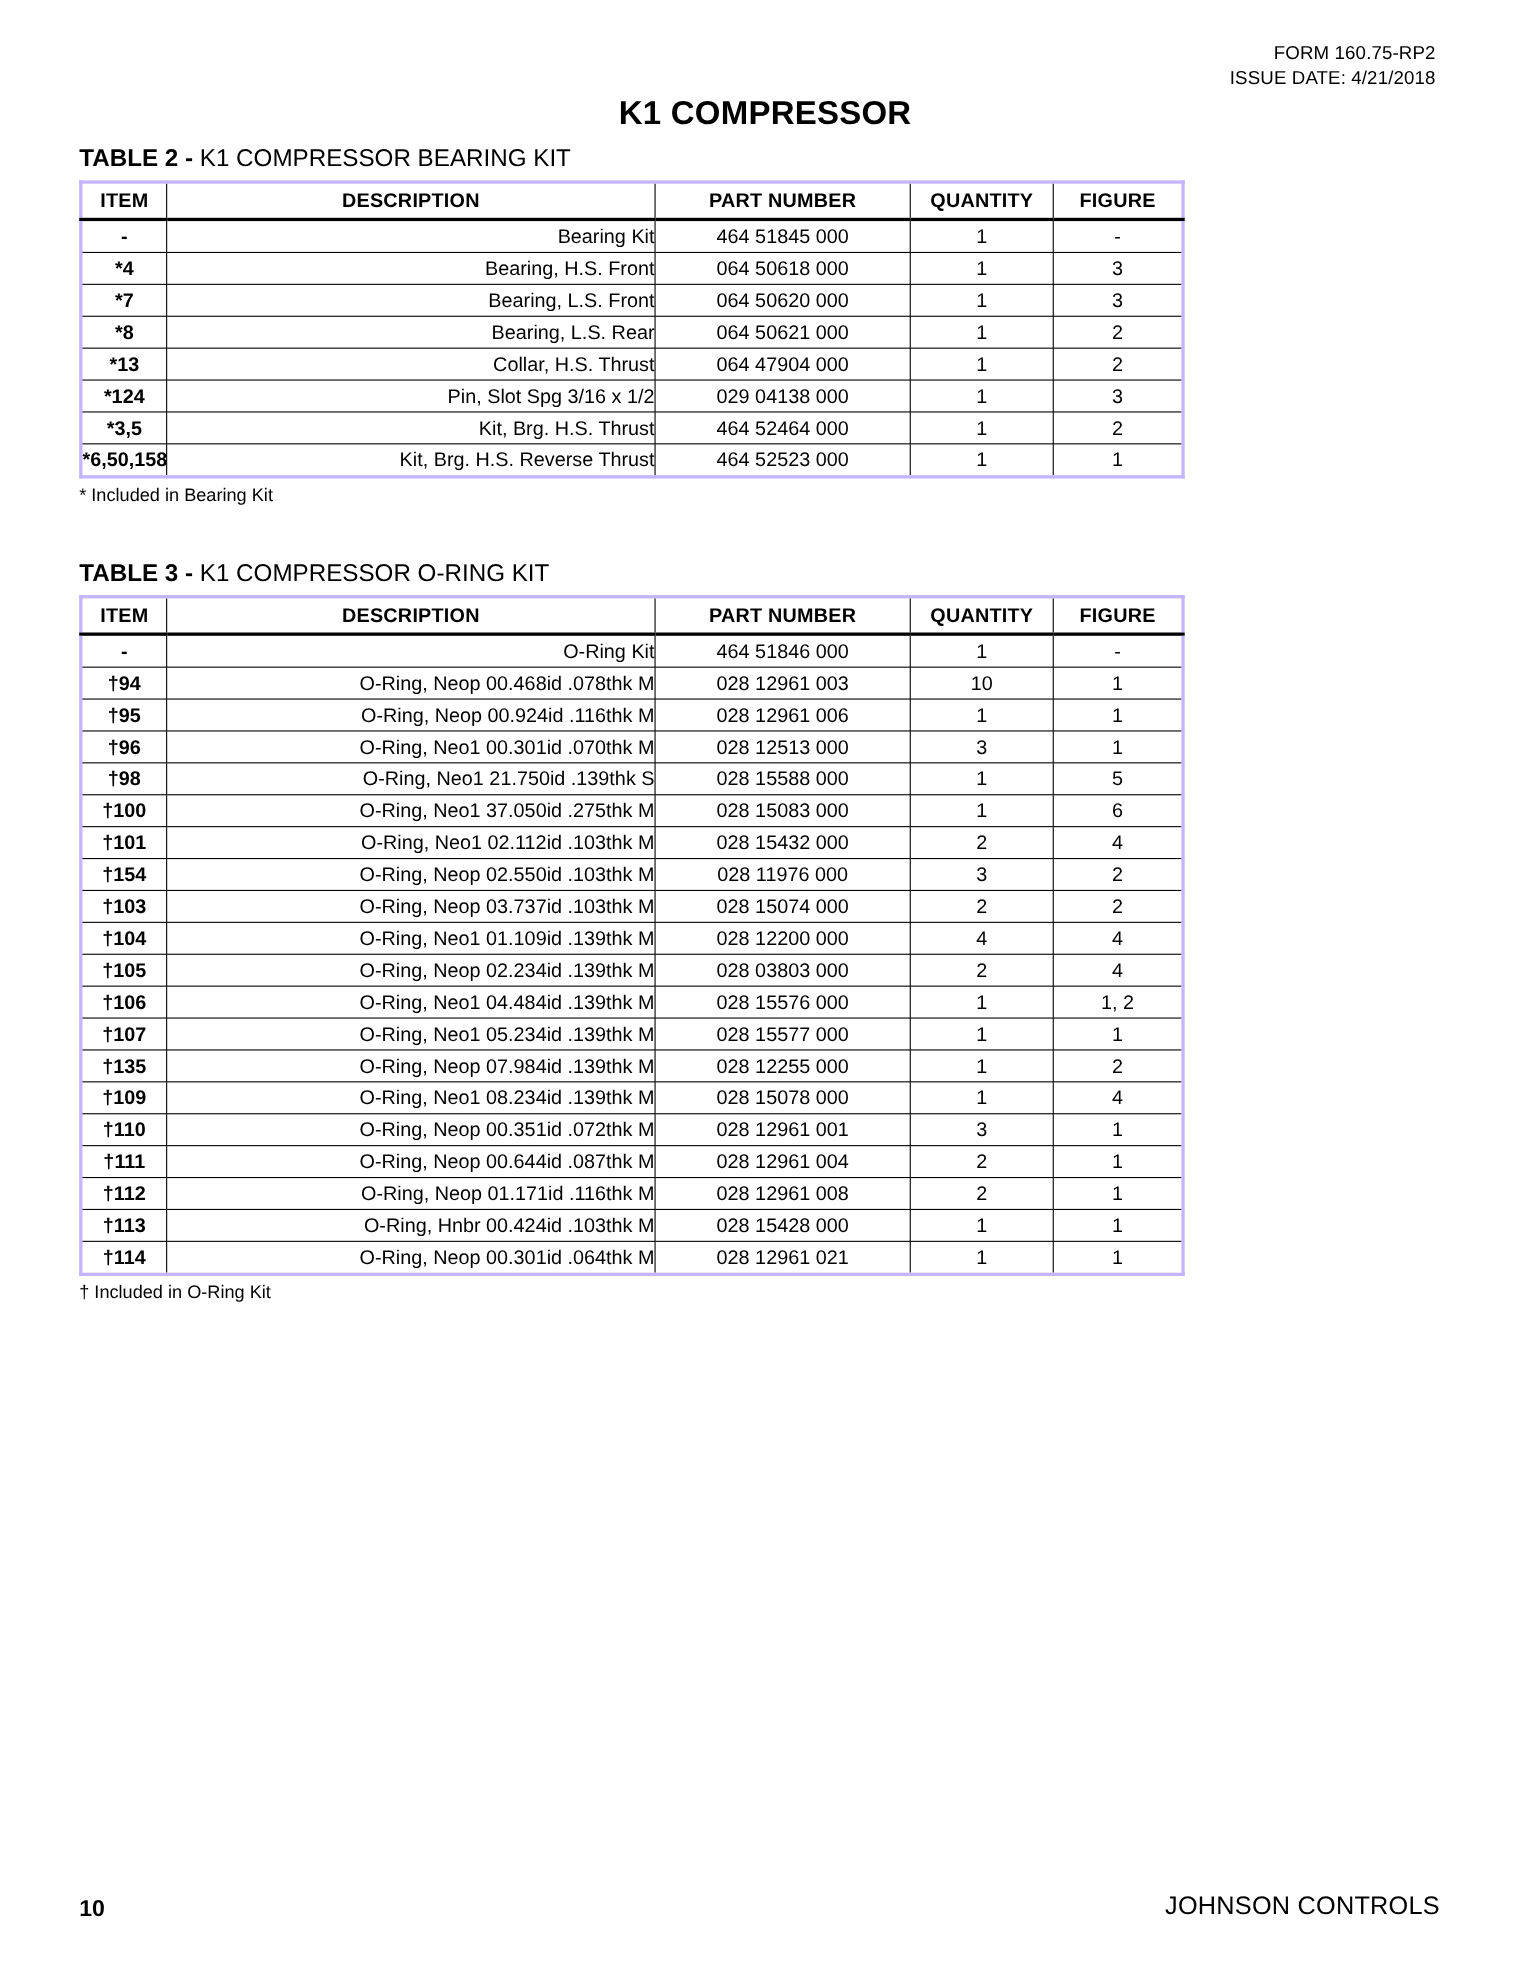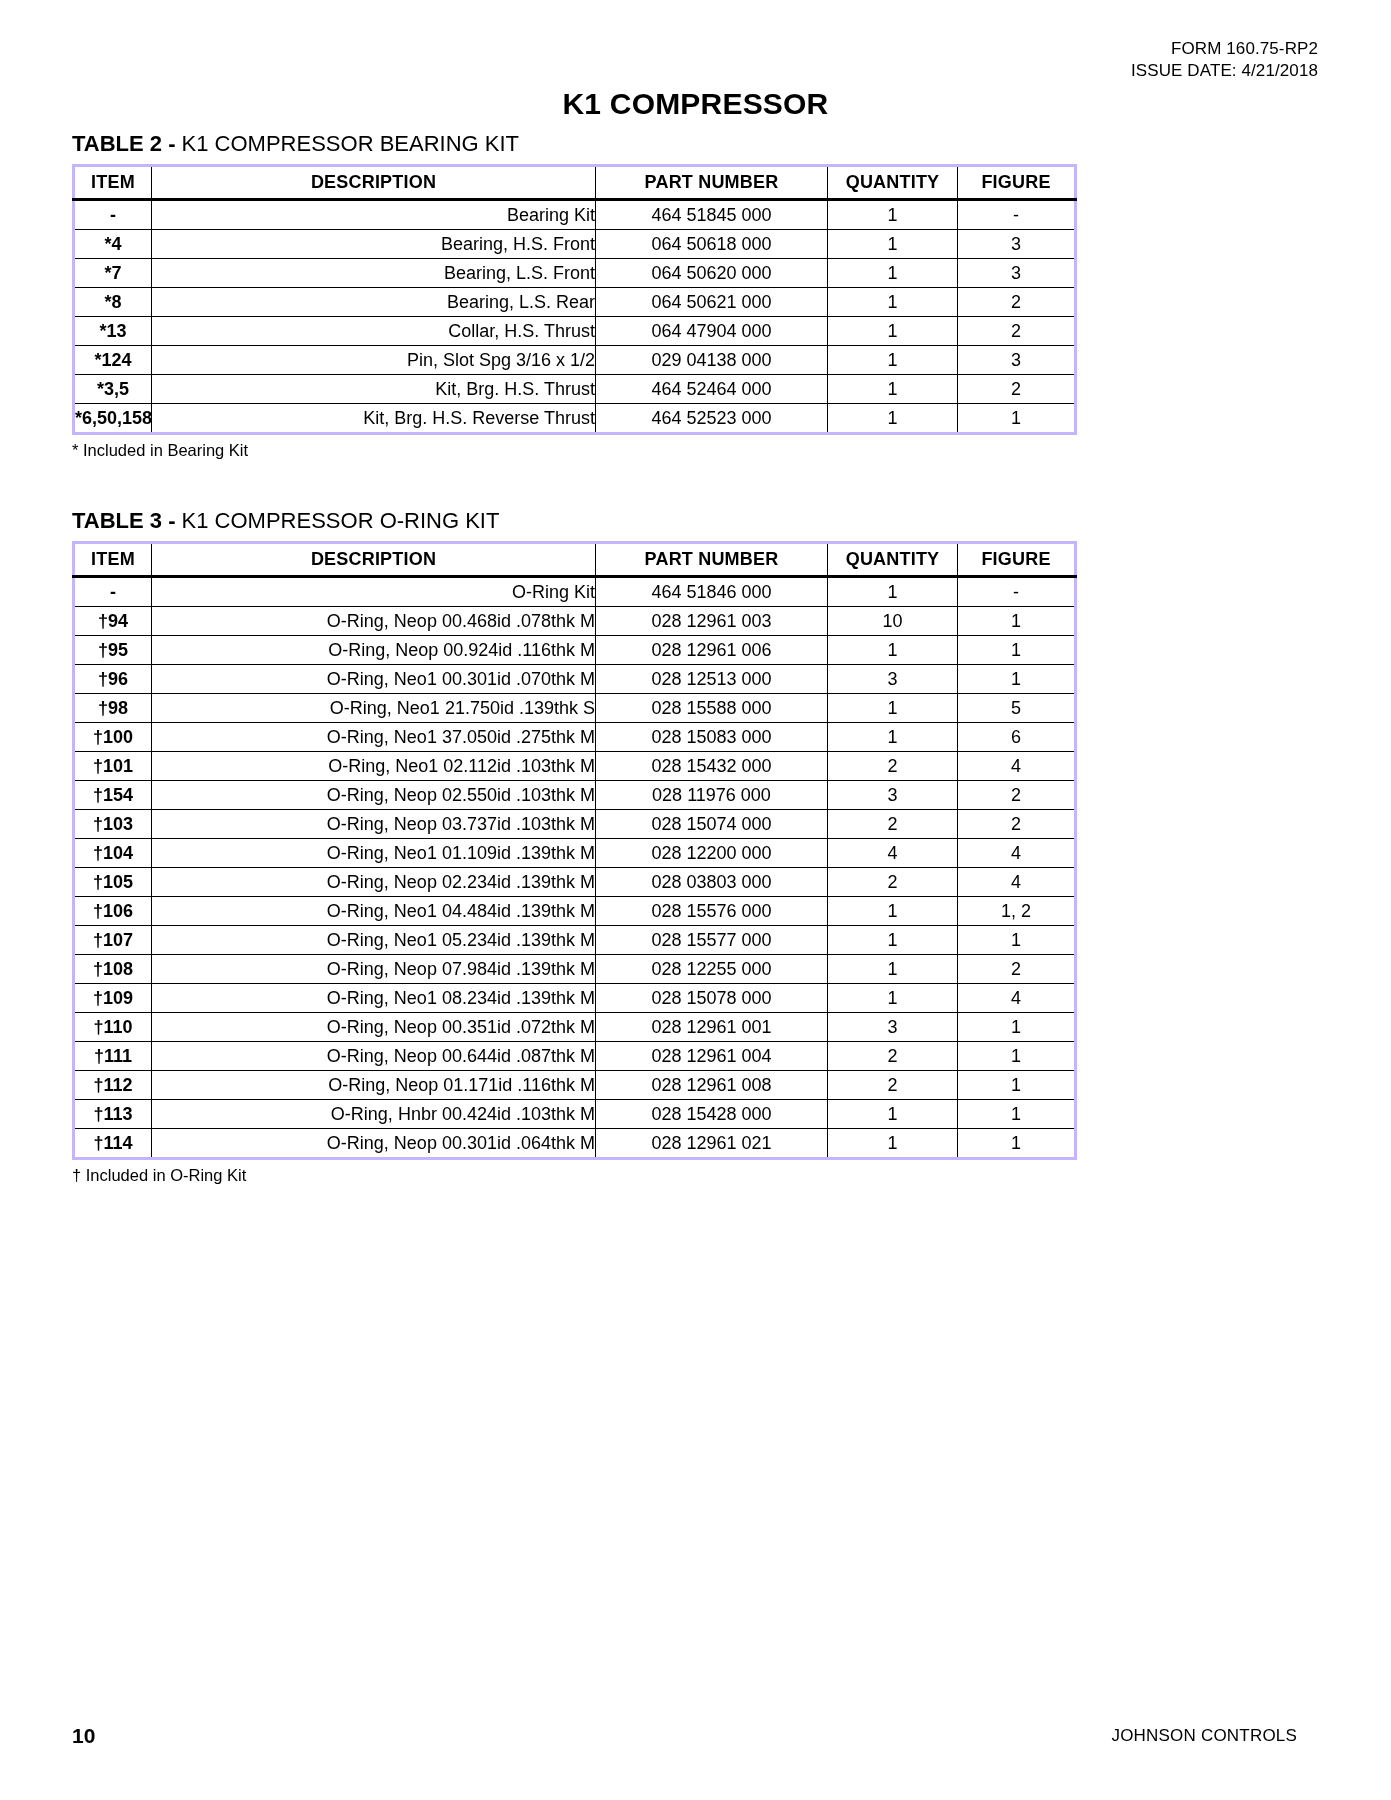--- a/index.html
+++ b/index.html
@@ -22,21 +22,21 @@
     box-sizing: border-box;
     padding: 36px 72px 0 72px;
   }
 
   
   .doc-header {
     text-align: right;
     font-size: 17px;
     line-height: 1.32;
     letter-spacing: 0.1px;
-    margin-right: 1px;
+    margin-right: 14px;
     margin-top: 2px;
   }
   .doc-header div { white-space: pre; }
 
   .doc-title {
     text-align: center;
     font-size: 30px;
     font-weight: bold;
     letter-spacing: 0.2px;
     margin-top: 4px;
@@ -122,23 +122,23 @@
   }
   .page-number {
     position: absolute;
     left: 0;
     bottom: 0;
     font-size: 21px;
     font-weight: bold;
   }
   .footer-brand {
     position: absolute;
-    right: 22px;
+    right: 10px;
     bottom: 2px;
-    font-size: 17px;
+    font-size: 23px;
     letter-spacing: 0.2px;
   }
 </style>
 </head>
 <body>
 
 <div class="page">
 
   <div class="doc-header">
     <div>FORM 160.75-RP2</div>
@@ -339,21 +339,21 @@
           <td class="fig">1, 2</td>
         </tr>
         <tr>
           <td class="item">†107</td>
           <td class="desc">O-Ring, Neo1 05.234id .139thk M</td>
           <td class="part">028 15577 000</td>
           <td class="qty">1</td>
           <td class="fig">1</td>
         </tr>
         <tr>
-          <td class="item">†108</td>
+          <td class="item">†135</td>
           <td class="desc">O-Ring, Neop 07.984id .139thk M</td>
           <td class="part">028 12255 000</td>
           <td class="qty">1</td>
           <td class="fig">2</td>
         </tr>
         <tr>
           <td class="item">†109</td>
           <td class="desc">O-Ring, Neo1 08.234id .139thk M</td>
           <td class="part">028 15078 000</td>
           <td class="qty">1</td>

